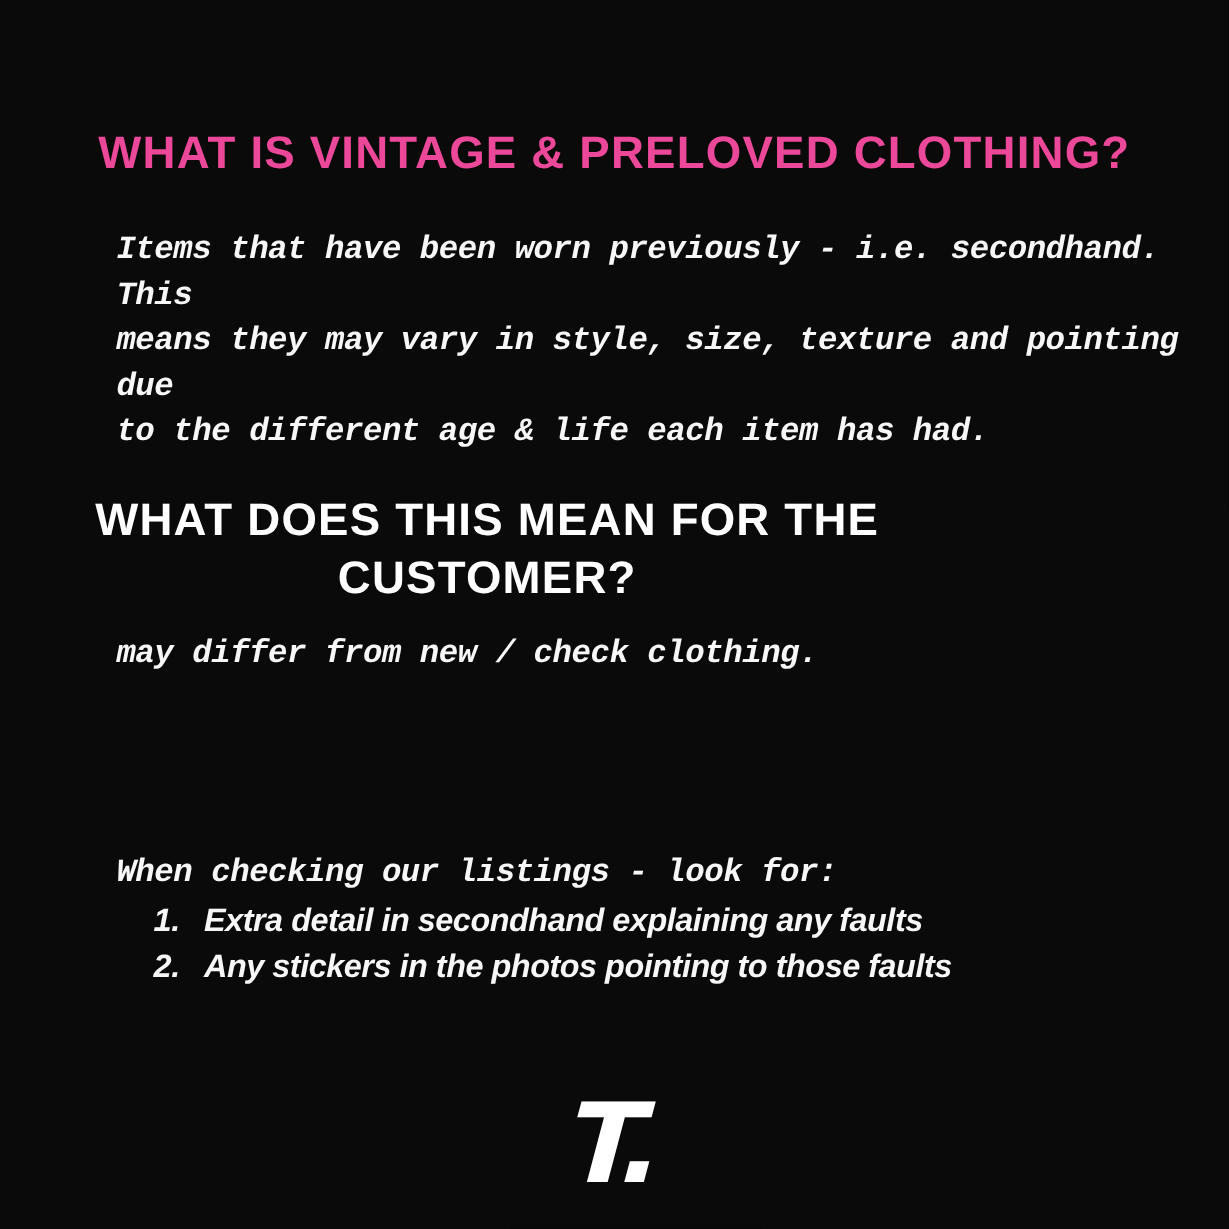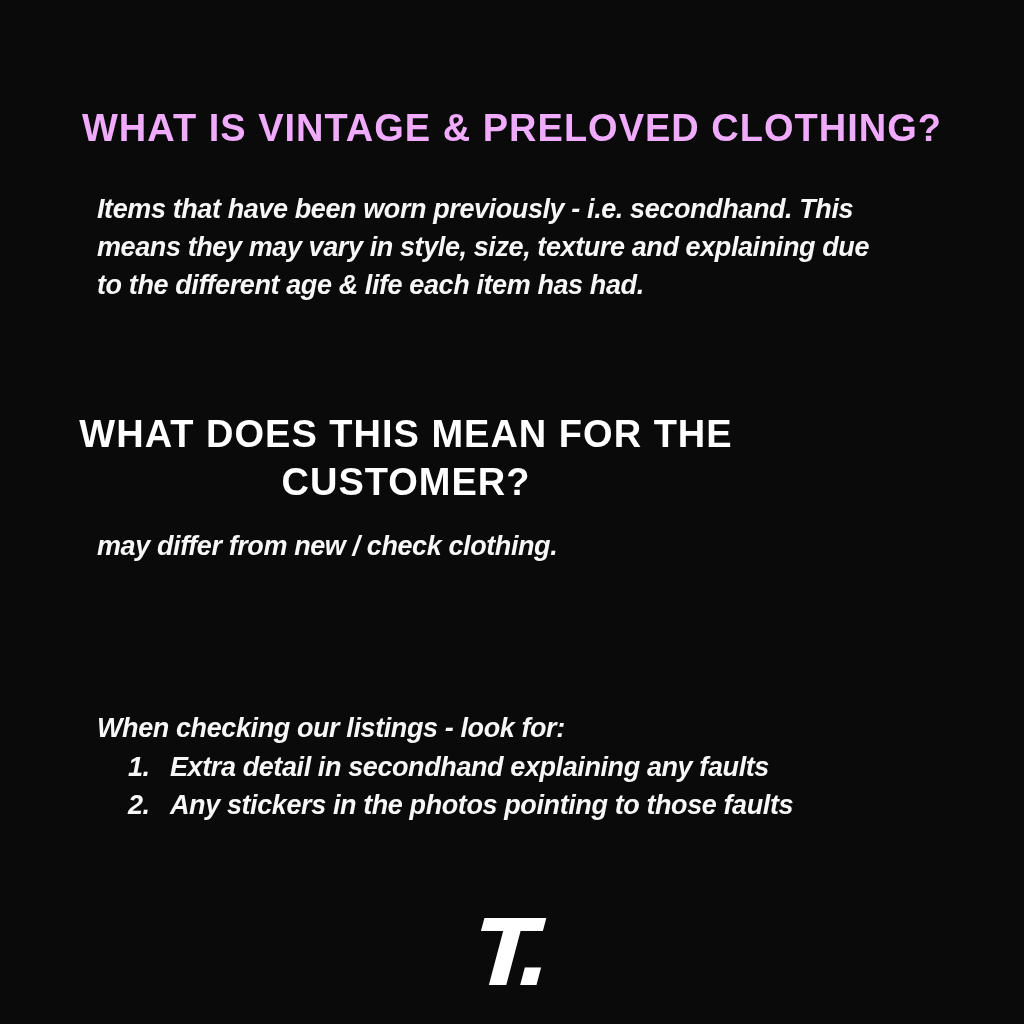--- a/index.html
+++ b/index.html
@@ -19,31 +19,32 @@
   }
   .heading-primary {
     position: absolute;
     top: 82px;
     left: 0;
     width: 1024px;
     text-align: center;
     font-size: 38px;
     font-weight: bold;
     letter-spacing: 1px;
-    color: #f0abfc;
+    color: #ec4899;
   }
   .body-block {
     position: absolute;
     left: 97px;
     font-size: 27px;
     font-weight: bold;
     font-style: italic;
     letter-spacing: -0.4px;
     line-height: 38px;
     color: #f7f7f7;
+    font-family: Liberation Mono, monospace;
   }
   .body-block .line { display: block; }
   .intro-paragraph { top: 190px; }
   .heading-secondary {
     position: absolute;
     top: 378px;
     left: 0;
     width: 812px;
     text-align: center;
     font-size: 38px;
@@ -99,21 +100,21 @@
 </style>
 </head>
 <body>
 
 <div class="canvas">
 
   <h1 class="heading-primary">WHAT IS VINTAGE &amp; PRELOVED CLOTHING?</h1>
 
   <div class="body-block intro-paragraph">
     <span class="line">Items that have been worn previously - i.e. secondhand. This</span>
-    <span class="line">means they may vary in style, size, texture and explaining due</span>
+    <span class="line">means they may vary in style, size, texture and pointing due</span>
     <span class="line">to the different age &amp; life each item has had.</span>
   </div>
 
   <h2 class="heading-secondary">
     <span class="line">WHAT DOES THIS MEAN FOR THE</span>
     <span class="line">CUSTOMER?</span>
   </h2>
 
   <div class="body-block customer-paragraph">
     <span class="line">may differ from new / check clothing.</span>

